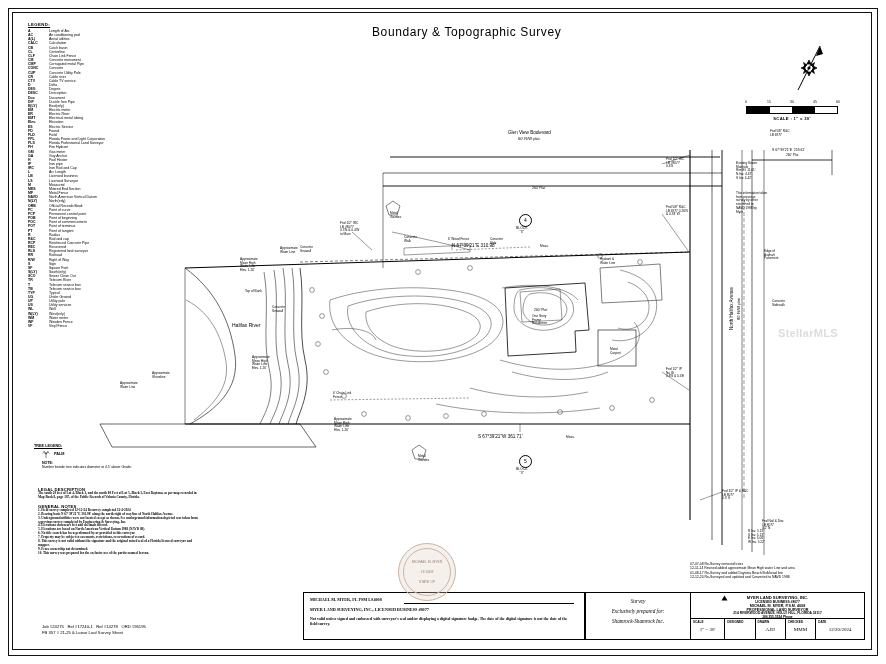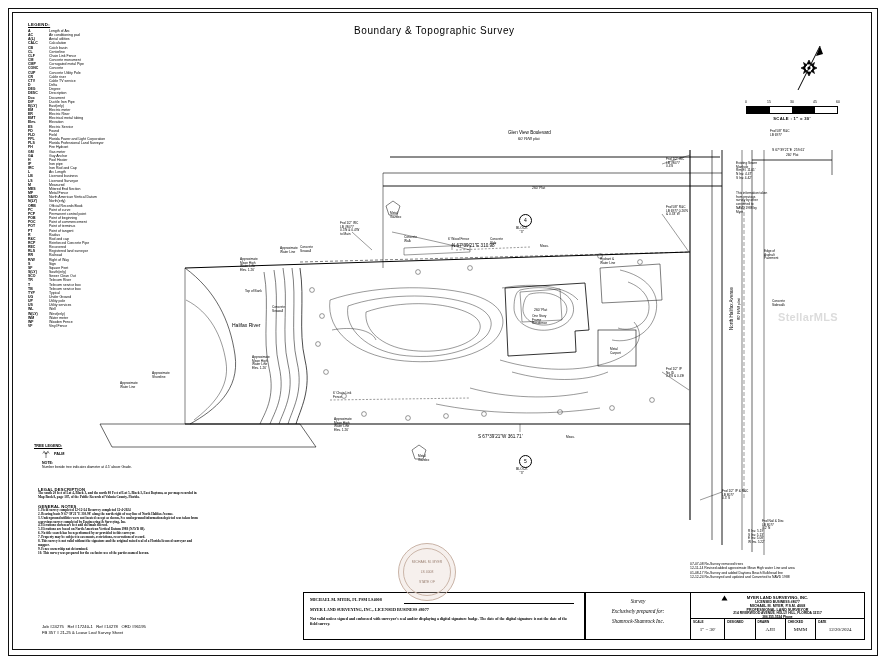--- a/index.html
+++ b/index.html
@@ -18,21 +18,21 @@
   .lrow .ab{width:21px;flex:0 0 21px;font-weight:bold;}
   .lrow .df{flex:1;}
   
   #legal{position:absolute;left:38px;top:487px;width:160px;}
   #legal .h{font-size:4.2px;font-weight:bold;letter-spacing:.2px;}
   #legal p{margin:0;font-size:3.3px;line-height:3.9px;font-family:"Liberation Serif",serif;font-weight:bold;}
   #legal .gap{height:4px;}
   .cellh{position:absolute;left:2px;top:1px;font-size:3.1px;font-weight:bold;}
   .cellv{position:absolute;left:0;right:0;top:8px;text-align:center;font-size:5px;font-family:"Liberation Serif",serif;}
   
-  #wm{position:absolute;left:778px;top:311px;font-size:11px;color:#dcdcdc;font-weight:bold;letter-spacing:.3px;}
+  #wm{position:absolute;left:778px;top:327px;font-size:11px;color:#dcdcdc;font-weight:bold;letter-spacing:.3px;}
   
   #sigtxt{position:absolute;left:463px;top:534px;font-size:8.2px;line-height:10.5px;color:#1a1a1a;}
   #seal{position:absolute;left:398px;top:543px;width:56px;height:56px;border-radius:50%;
         border:1px solid #c9b3a6;background:rgba(226,206,196,.30);}
   #seal .r2{position:absolute;left:4px;top:4px;right:4px;bottom:4px;border:1px solid #cbb6a9;border-radius:50%;}
   #seal .s1{position:absolute;left:0;right:0;top:16px;text-align:center;font-size:3.4px;color:#9c8274;}
   #seal .s2{position:absolute;left:0;right:0;top:26px;text-align:center;font-size:3.4px;color:#9c8274;}
   #seal .s3{position:absolute;left:0;right:0;top:36px;text-align:center;font-size:3.4px;color:#9c8274;}
   
   #na{position:absolute;left:782px;top:42px;width:54px;height:58px;}
@@ -50,21 +50,21 @@
            font-size:5px;text-align:center;line-height:11px;}
   svg{display:block;overflow:visible;}
 </style>
 </head>
 <body>
 
 <div id="page">
   <div id="sheet"></div>
   <div id="sheet2"></div>
 
-  <div class="t" style="left:354px;top:25px;font-size:10px;letter-spacing:.6px;">Boundary &amp; Topographic Survey</div>
+  <div class="t" style="left:372px;top:25px;font-size:12px;letter-spacing:.6px;">Boundary &amp; Topographic Survey</div>
 
   <div id="wm">StellarMLS</div>
 
   <div id="legend">
     <div class="hdr">LEGEND:</div>
     <div id="legend-rows" style="margin-top:2px;">
         <div class="lrow">
           <span class="ab">A</span>
           <span class="df">Length of Arc</span>
         </div>

